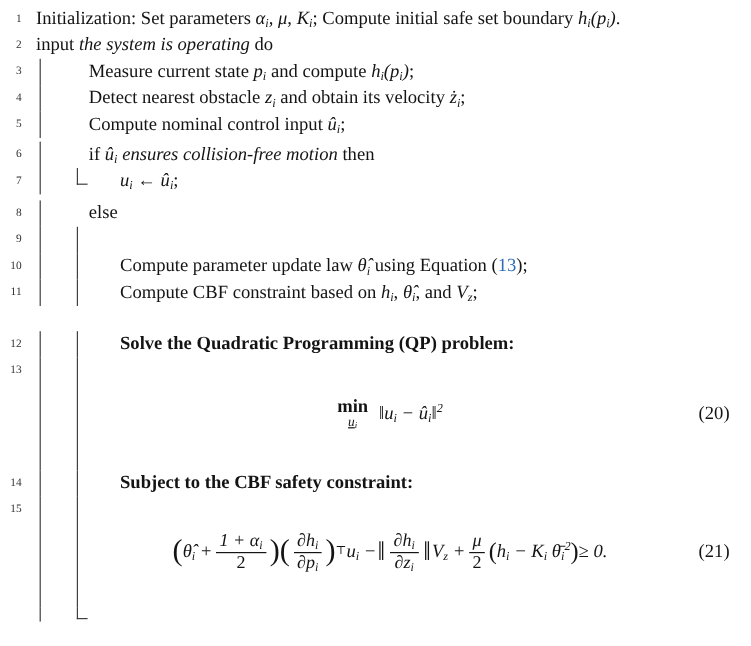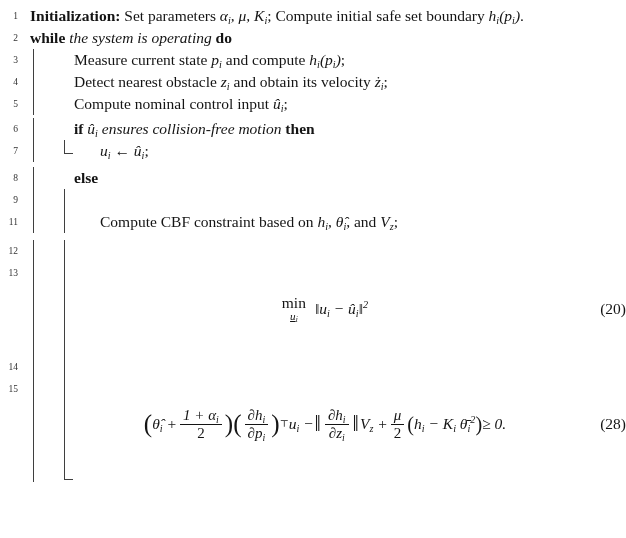--- a/index.html
+++ b/index.html
@@ -8,69 +8,69 @@
     position:relative;width:626px;height:538px;box-sizing:border-box;
     padding-top:5px;
     font-family:"Liberation Serif","DejaVu Serif",serif;
     font-size:15.5px;
   }
   .line{position:relative;}
   .lh{height:22px;line-height:22px;white-space:nowrap;}
   .i0{padding-left:30px;}
   .i1{padding-left:74px;}
   .i2{padding-left:100px;}
-  .mt3{margin-top:3px;} .mt5{margin-top:5px;} .mt7{margin-top:7px;} .mt2{margin-top:2px;}
+  .mt3{margin-top:3px;} .mt5{margin-top:5px;} .mt7{margin-top:21px;} .mt2{margin-top:2px;}
   .num{
     position:absolute;left:2px;top:0;width:16px;text-align:right;
     font-size:9.5px;line-height:22px;color:#333;
   }
   .r1{position:absolute;left:33px;top:0;bottom:0;width:1px;background:var(--rule,#3f3f3f);}
   .r2{position:absolute;left:64px;top:0;bottom:0;width:1px;background:var(--rule,#3f3f3f);}
   .foot1{position:absolute;left:33px;top:0;width:8px;height:13px;
     border-left:1px solid var(--rule,#3f3f3f);border-bottom:1px solid var(--rule,#3f3f3f);}
   .foot2{position:absolute;left:64px;top:0;width:8px;height:13px;
     border-left:1px solid var(--rule,#3f3f3f);border-bottom:1px solid var(--rule,#3f3f3f);}
   .endrow{position:relative;height:12px;}
   .endrow .foot2{height:9px;}
-  .kw{font-weight:bold;}
+  .kw{font-weight:normal;}
   .b{font-weight:bold;}
   .it{font-style:italic;text-align:right;}
   .m{font-style:italic;}
   sub,sup{font-size:0.66em;line-height:0;}
   sub{vertical-align:-0.28em;}
   sup{vertical-align:0.55em;}
   .link{color:var(--link,#2a6db5);cursor:pointer;}
   .eqrow{position:relative;}
   .eqrow20{height:94px;}
   .eqrow21{height:92px;}
   .eqc{position:absolute;left:70px;right:46px;top:0;bottom:0;
     display:flex;align-items:center;justify-content:center;white-space:nowrap;}
-  .eqnum{position:absolute;right:0;top:50%;transform:translateY(-50%);font-style:normal;}
+  .eqnum{position:absolute;right:18px;top:50%;transform:translateY(-50%);font-style:normal;}
   .minbox{display:inline-block;text-align:center;vertical-align:middle;line-height:1.05;margin-right:9px;}
-  .minop{display:block;font-style:normal;}
+  .minop{display:block;font-style:normal;font-weight:bold;}
   .minunder{display:block;font-size:0.72em;text-decoration:underline;}
   .frac{display:inline-block;vertical-align:middle;text-align:center;line-height:1.1;margin:0 3px;font-size:0.97em;}
   .fn{display:block;padding:0 3px;}
   .fd{display:block;border-top:1px solid var(--text,#141414);padding:0 3px;}
   .bigp{font-style:normal;font-size:1.62em;line-height:0;vertical-align:-0.09em;}
   .mp{font-style:normal;font-size:1.3em;line-height:0;vertical-align:-0.07em;}
   .bar{font-style:normal;font-size:1.45em;line-height:0;vertical-align:-0.08em;margin:0 1px;}
   .tsup{font-size:0.62em;vertical-align:0.95em;font-style:normal;}
 </style>
 </head>
 <body style="--text: #141414; --link: #2a6db5; --rule: #3f3f3f;">
 
 <div class="algo">
 
   <div class="line lh i0">
     <span class="num">1</span><span class="kw">Initialization:</span><span> Set parameters </span><span class="m">α<sub>i</sub>, μ, K<sub>i</sub></span><span>; Compute initial safe set boundary </span><span class="m">h<sub>i</sub>(p<sub>i</sub>)</span><span>.</span>
   </div>
 
   <div class="line lh i0">
-    <span class="num">2</span><span class="kw">while</span><span class="it"> the system is operating </span><span class="kw">do</span>
+    <span class="num">2</span><span class="kw">input</span><span class="it"> the system is operating </span><span class="kw">do</span>
   </div>
 
   <div class="line lh i1">
     <span class="r1"></span>
     <span class="num">3</span><span>Measure current state </span><span class="m">p<sub>i</sub></span><span> and compute </span><span class="m">h<sub>i</sub>(p<sub>i</sub>)</span><span>;</span>
   </div>
 
   <div class="line lh i1">
     <span class="r1"></span>
     <span class="num">4</span><span>Detect nearest obstacle </span><span class="m">z<sub>i</sub></span><span> and obtain its velocity </span><span class="m">ż<sub>i</sub></span><span>;</span>
@@ -96,51 +96,56 @@
     <span class="r1"></span>
     <span class="num">8</span><span class="kw">else</span>
   </div>
 
   <div class="line lh i2">
     <span class="r1"></span>
     <span class="r2"></span>
     <span class="num">9</span>
   </div>
 
+  <div class="line lh i2">
+    <span class="r1"></span>
+    <span class="r2"></span>
+    <span class="num">10</span><span>Compute parameter update law </span><span class="m">θ̂<sub>i</sub></span><span> using Equation (</span><span class="link">13</span><span>);</span>
+  </div>
 
   <div class="line lh i2">
     <span class="r1"></span>
     <span class="r2"></span>
     <span class="num">11</span><span>Compute CBF constraint based on </span><span class="m">h<sub>i</sub></span><span>, </span><span class="m">θ̂<sub>i</sub></span><span>, and </span><span class="m">V<sub>z</sub></span><span>;</span>
   </div>
 
   <div class="line lh i2 mt7">
     <span class="r1"></span>
     <span class="r2"></span>
-    <span class="num">12</span>
+    <span class="num">12</span><span class="b">Solve the Quadratic Programming (QP) problem:</span>
   </div>
 
   <div class="eqrow eqrow20">
     <span class="r1"></span>
     <span class="r2"></span>
     <span class="num">13</span>
     <div class="eqc">
         <span class="minbox">
           <span class="minop">min</span>
           <span class="minunder m">u<sub>i</sub></span>
         </span>
         <span class="m">‖u<sub>i</sub> − û<sub>i</sub>‖<sup>2</sup></span>
       </div>
     <span class="eqnum">(20)</span>
   </div>
 
   <div class="line lh i2">
     <span class="r1"></span>
     <span class="r2"></span>
-    <span class="num">14</span>
+    <span class="num">14</span><span class="b">Subject to the CBF safety constraint:</span>
   </div>
 
   <div class="eqrow eqrow21">
     <span class="r1"></span>
     <span class="r2"></span>
     <span class="num">15</span>
     <div class="eqc">
         <span class="bigp">(</span>
         <span class="m">θ̂<sub>i</sub> +</span>
         <span class="frac">
@@ -165,21 +170,21 @@
         <span class="m">V<sub>z</sub> + </span>
         <span class="frac">
           <span class="fn m">μ</span>
           <span class="fd">2</span>
         </span>
         <span class="mp">(</span>
         <span class="m">h<sub>i</sub> − K<sub>i</sub> θ̄<sub>i</sub><sup>2</sup></span>
         <span class="mp">)</span>
         <span class="m"> ≥ 0.</span>
       </div>
-    <span class="eqnum">(28)</span>
+    <span class="eqnum">(21)</span>
   </div>
 
   <div class="endrow">
     <span class="r1"></span>
     <span class="foot2"></span>
   </div>
 
 
 </div>
 

